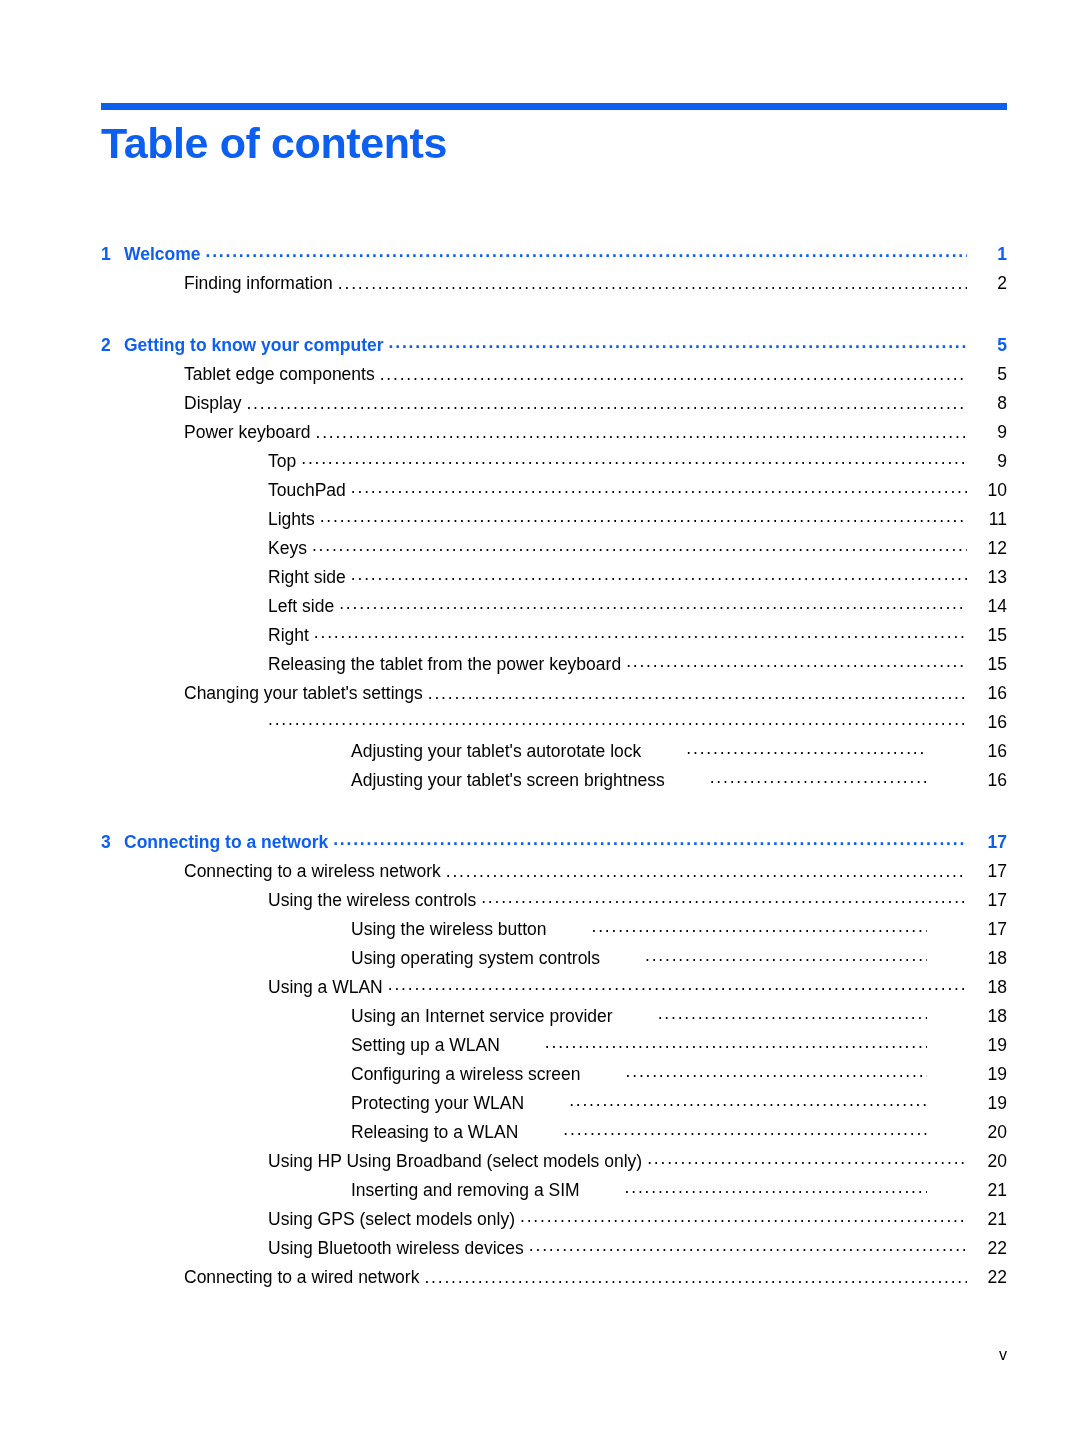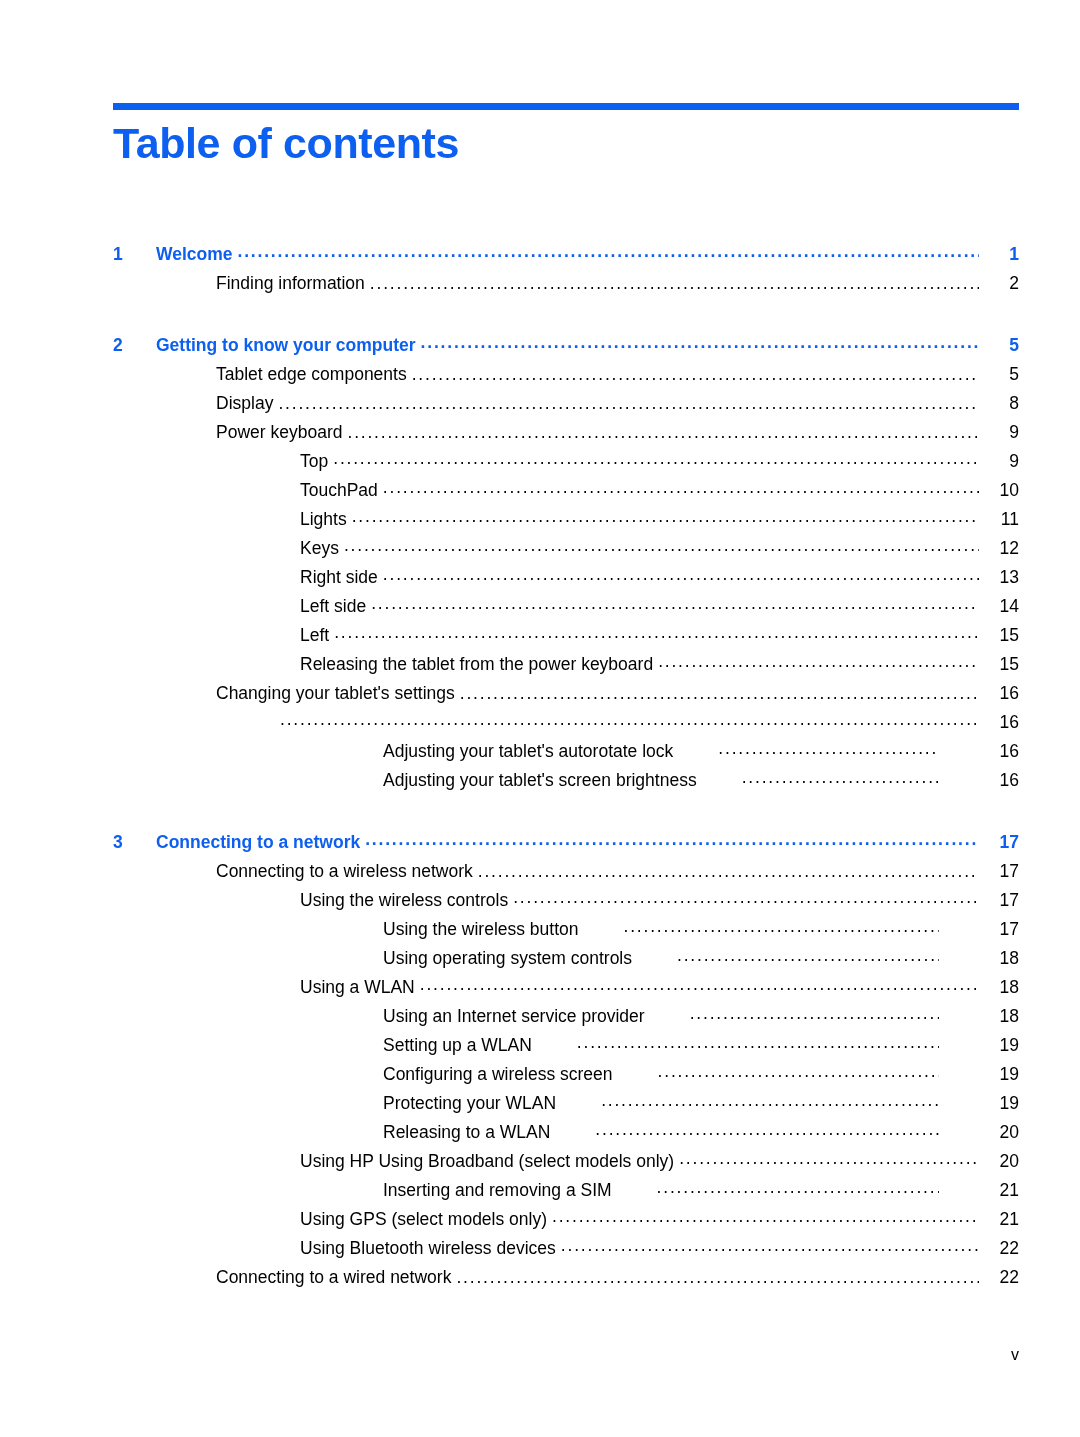--- a/index.html
+++ b/index.html
@@ -11,21 +11,21 @@
     width: 1080px;
     height: 1437px;
     position: relative;
     font-family: "Liberation Sans", sans-serif;
     color: #000000;
     overflow: hidden;
   }
 
   .page {
     position: absolute;
-    left: 16px; top: 0;
+    left: 4px; top: 0;
     width: 944px;
     height: 1437px;
   }
 
   
   .heading-block {
     position: absolute;
     left: 97px;
     top: 103px;
     width: 906px;
@@ -70,21 +70,20 @@
   
   .chap-num {
     width: 23px;
     flex: 0 0 23px;
     text-align: left;
   }
 
   .toc-label {
     flex: 0 0 auto;
     padding-right: 5px;
-    margin-left: 20px;
   }
 
   .leader {
     flex: 1 1 auto;
     overflow: hidden;
     position: relative;
     height: 1em;
   }
   .leader::before {
     content: "........................................................................................................................................................................................................................................................";
@@ -191,21 +190,21 @@
         <span class="toc-label">Right side</span>
         <span class="leader"></span>
         <span class="toc-page">13</span>
       </div>
       <div class="toc-row lvl3">
         <span class="toc-label">Left side</span>
         <span class="leader"></span>
         <span class="toc-page">14</span>
       </div>
       <div class="toc-row lvl3">
-        <span class="toc-label">Left</span>
+        <span class="toc-label">Right</span>
         <span class="leader"></span>
         <span class="toc-page">15</span>
       </div>
       <div class="toc-row lvl3">
         <span class="toc-label">Releasing the tablet from the power keyboard</span>
         <span class="leader"></span>
         <span class="toc-page">15</span>
       </div>
       <div class="toc-row lvl2">
         <span class="toc-label">Changing your tablet's settings</span>

